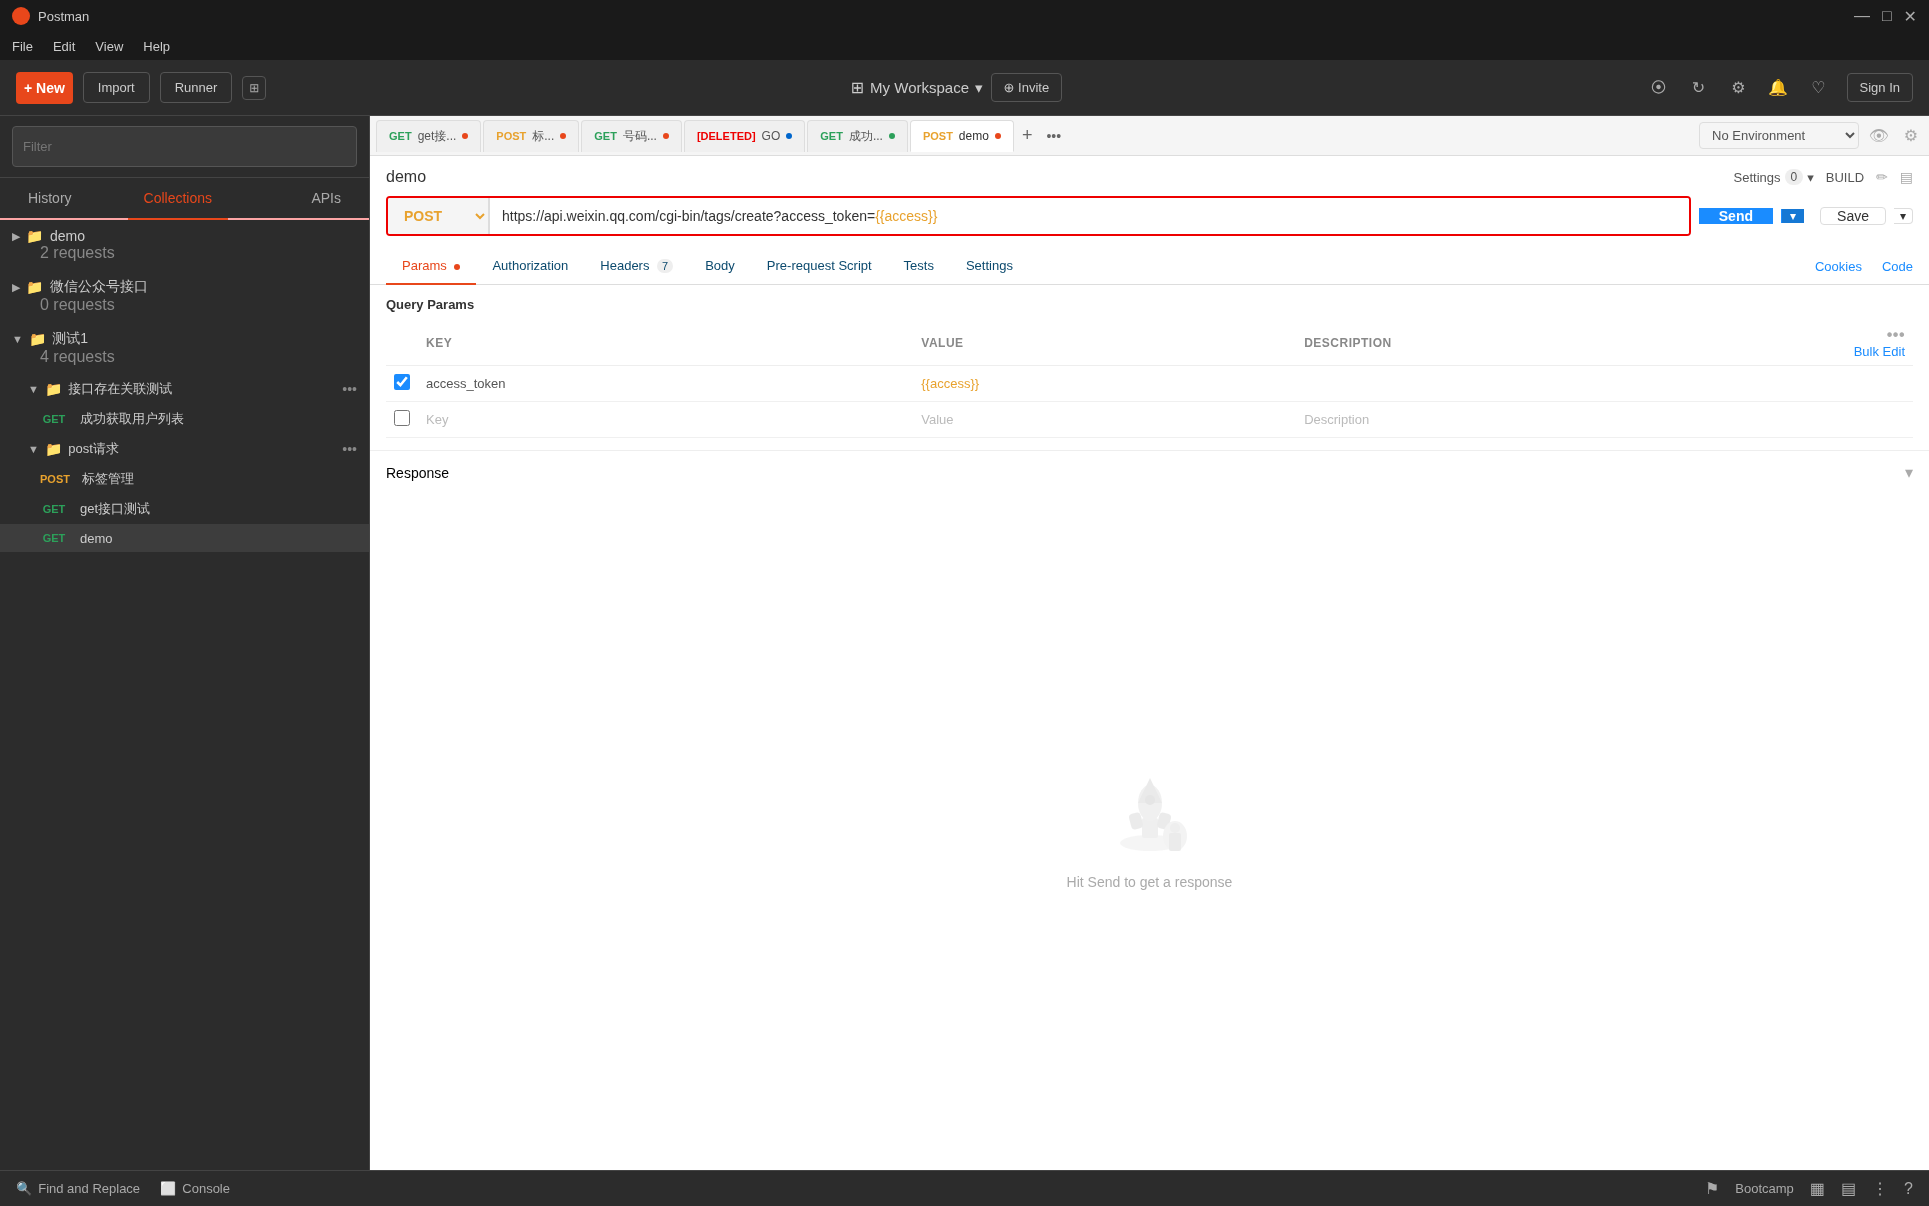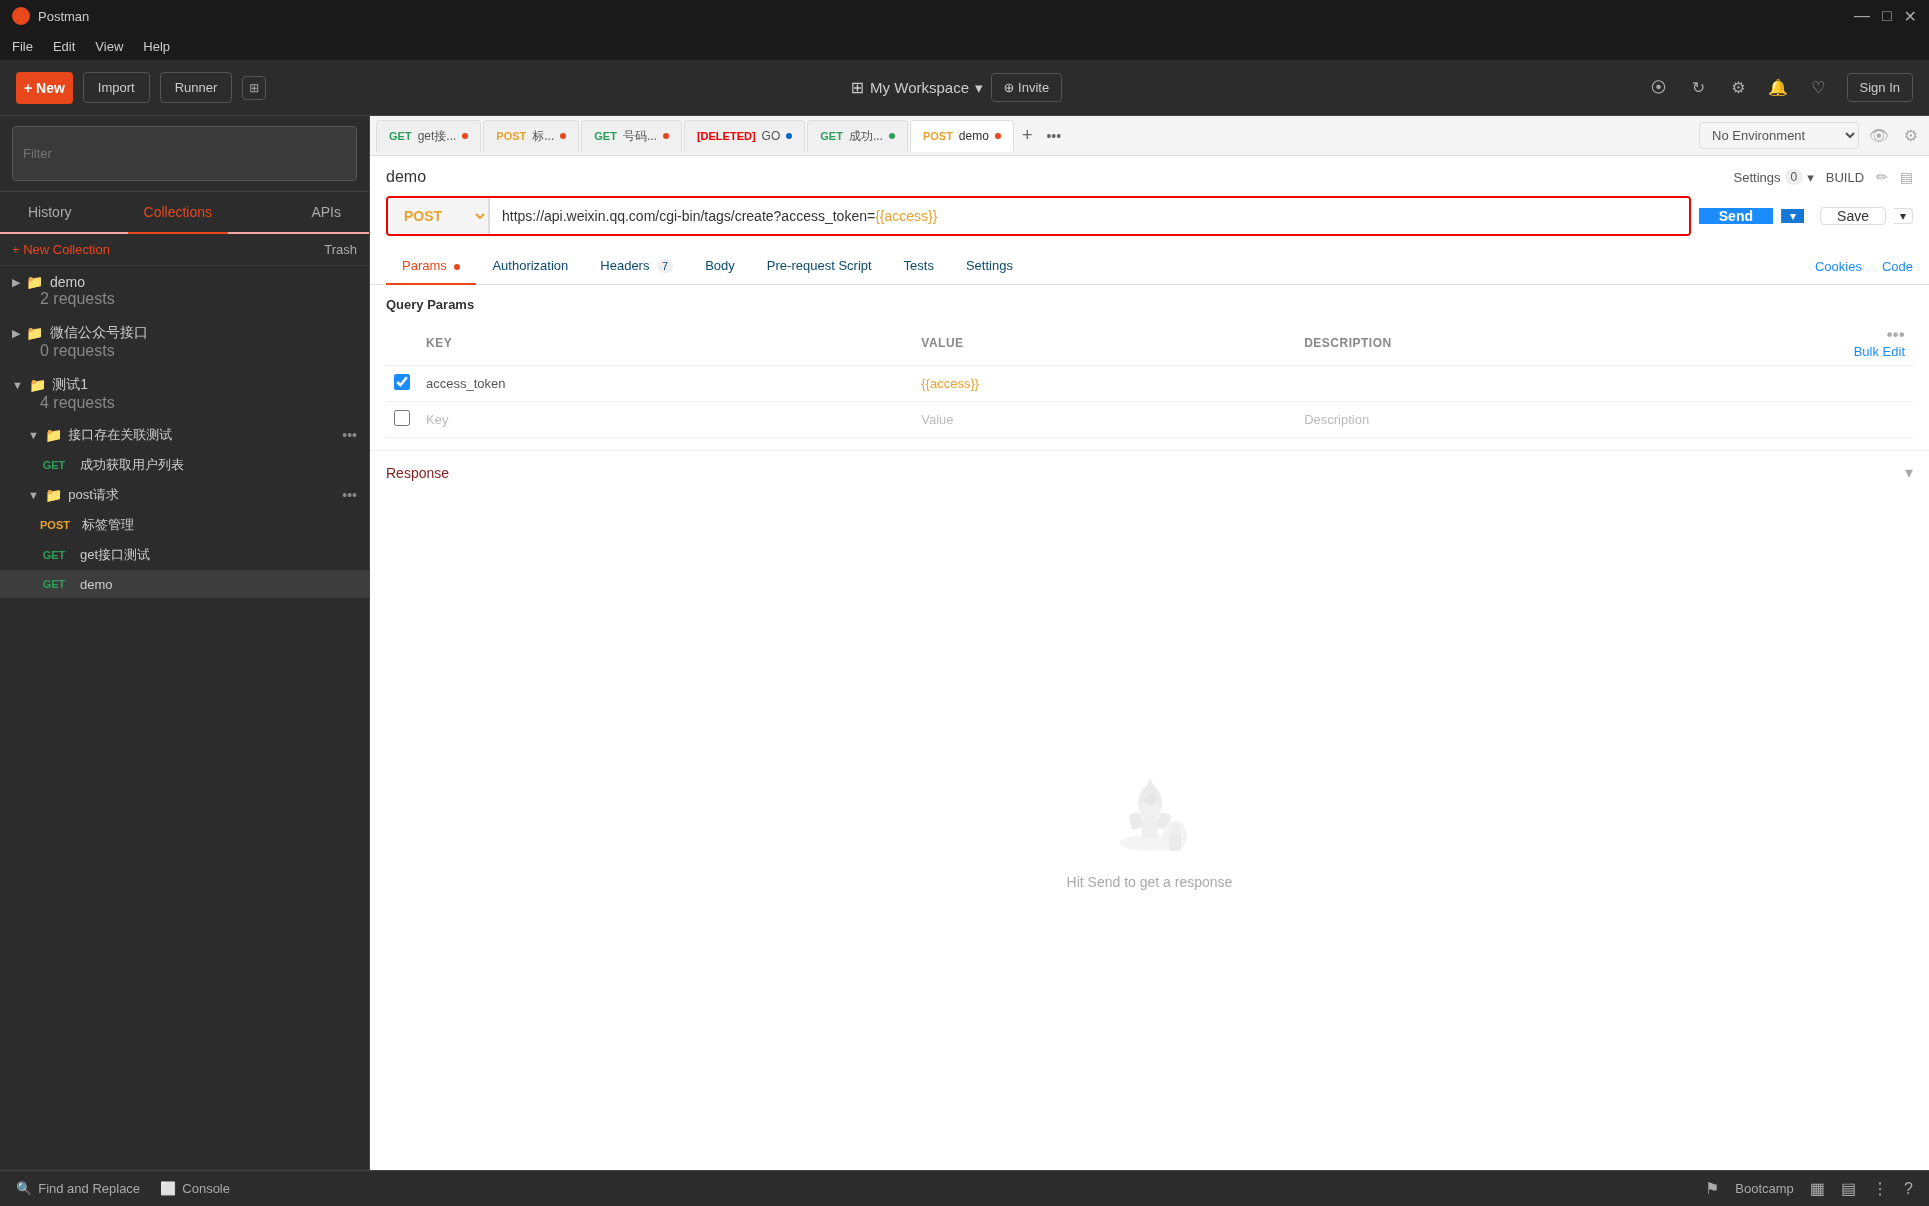--- a/index.html
+++ b/index.html
@@ -138,21 +138,21 @@
     .sidebar-search {
       padding: 10px 12px;
       border-bottom: 1px solid #444;
     }
     .sidebar-search input {
       width: 100%;
       background: #3a3a3a;
       border: 1px solid #555;
       border-radius: 4px;
       color: #c4b5fd;
-      padding: 19px 10px;
+      padding: 12px 10px;
       font-size: 13px;
       outline: none;
     }
     .sidebar-tabs {
       display: flex;
       border-bottom: 2px solid #fca5a5;
       padding: 0 12px;
       gap: 40px;
     }
     .sidebar-tab {
@@ -503,21 +503,21 @@
       flex-direction: column;
     }
     .response-header {
       display: flex;
       align-items: center;
       justify-content: space-between;
       margin-bottom: 8px;
     }
     .response-title {
       font-size: 14px;
-      color: #7f1d1d;
+      color: #000000;
     }
     .response-chevron { color: #aaa; cursor: pointer; }
     .response-body {
       flex: 1;
       display: flex;
       flex-direction: column;
       align-items: center;
       justify-content: center;
     }
     .rocket-illustration {
@@ -615,24 +615,20 @@
 <div class="main-layout">
 
   <div class="sidebar">
     <div class="sidebar-search">
       <input type="text" placeholder="Filter" style="">
     </div>
     <div class="sidebar-tabs">
       <div class="sidebar-tab">History</div>
       <div class="sidebar-tab active">Collections</div>
       <div class="sidebar-tab sidebar-tab-apis">APIs</div>
-    </div>
-    <div class="sidebar-actions">
-      <button class="new-collection-btn">+ New Collection</button>
-      <button class="trash-btn">Trash</button>
     </div>
     <div class="sidebar-list">
 
       <div class="collection-item">
         <div class="collection-item-header">
           <span class="arrow-icon">▶</span>
           <span class="folder-icon">📁</span>
           <span>demo</span>
         </div>
         <div class="collection-item-sub">2 requests</div>

